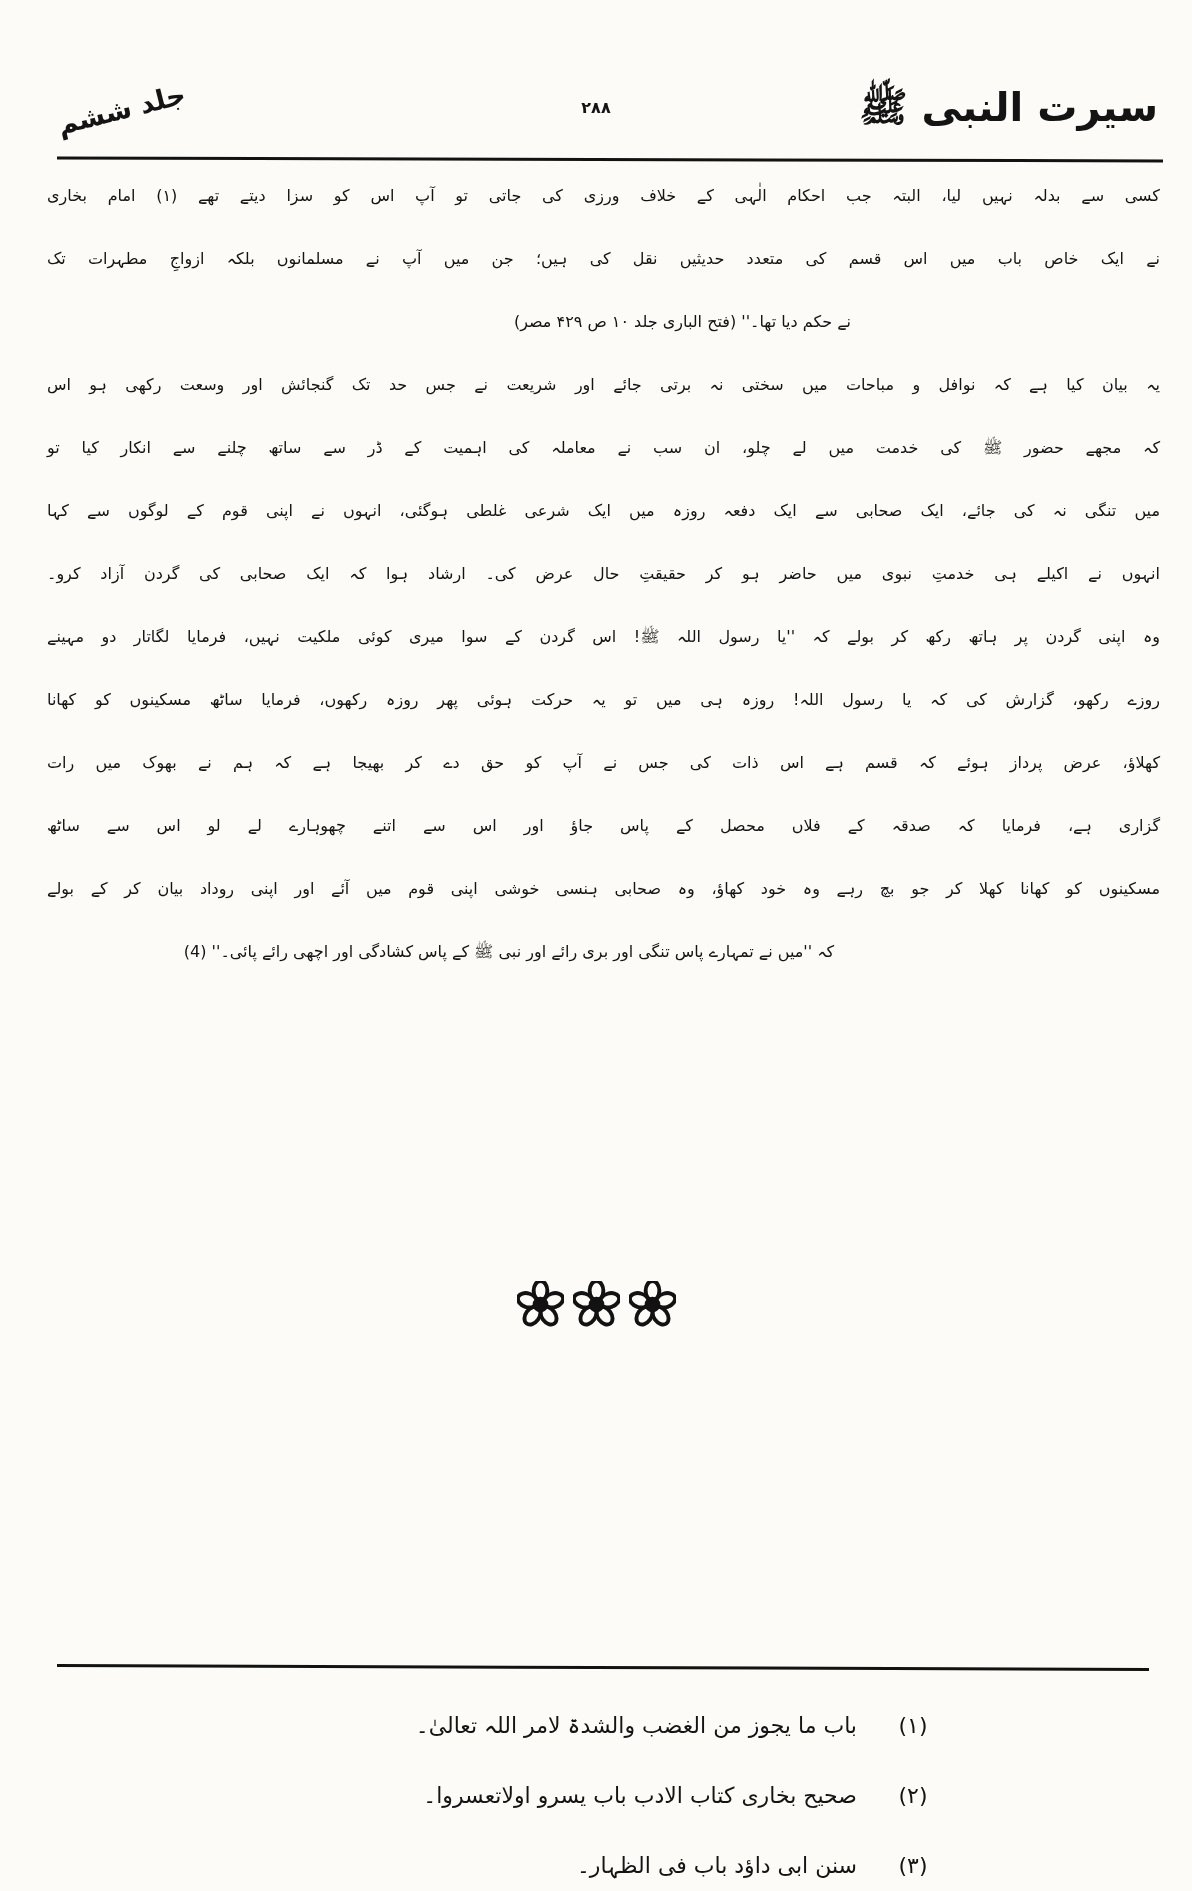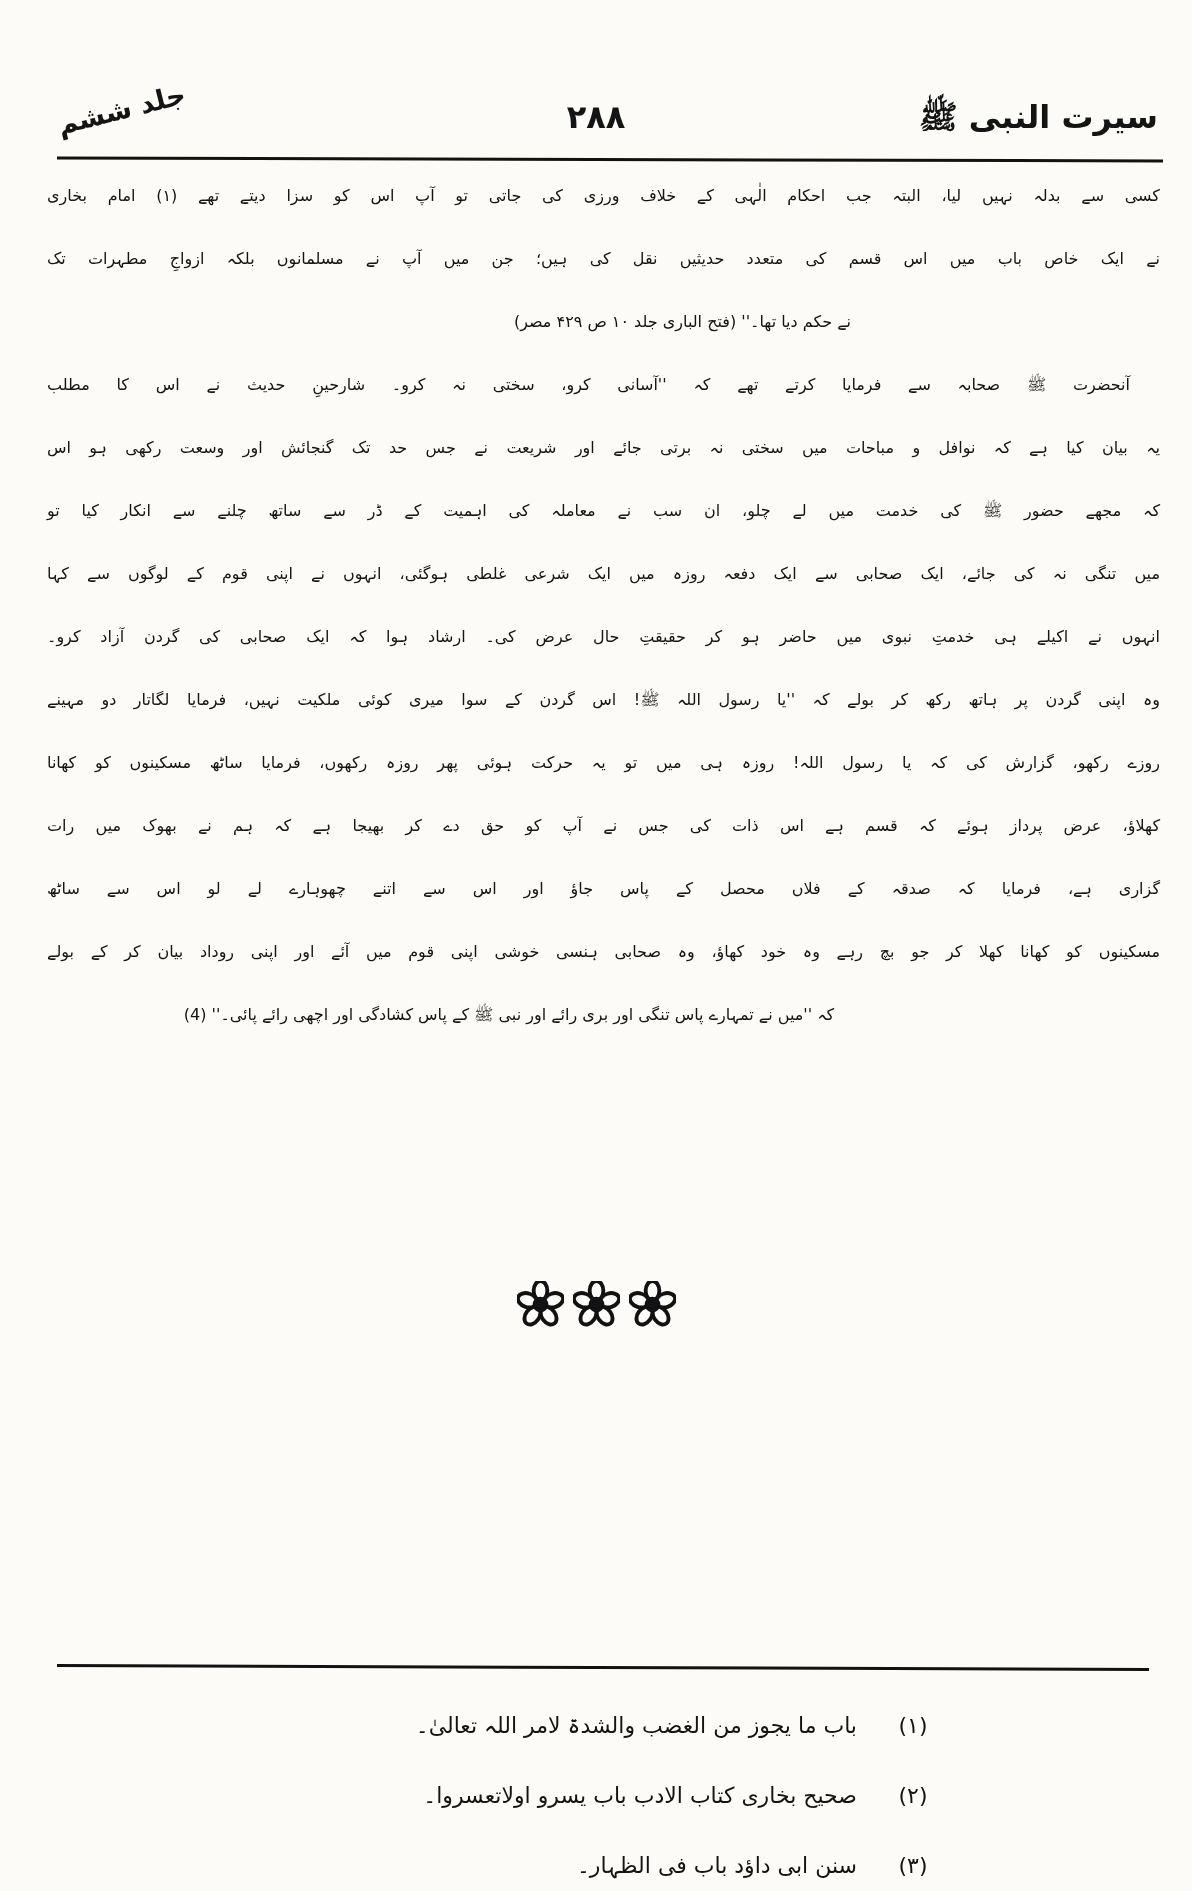--- a/index.html
+++ b/index.html
@@ -9,28 +9,28 @@
     margin:0 auto;
     background:#fcfbf7;
     font-family:"DejaVu Sans", sans-serif;
     color:#141414;
     direction:rtl;
     overflow:hidden;
     box-shadow:0 0 6px rgba(0,0,0,.25);
   }
   
   .book-title{
-    position:absolute;top:98px;right:34px;
-    font-size:32px;font-weight:700;letter-spacing:-1px;
+    position:absolute;top:83px;right:34px;
+    font-size:40px;font-weight:700;letter-spacing:-1px;
     white-space:nowrap;
     text-align:center;
   }
   .page-number{
     position:absolute;top:98px;left:0;width:100%;
-    text-align:center;font-size:32px;font-weight:700;
+    text-align:center;font-size:16px;font-weight:700;
   }
   .volume-label{
     position:absolute;top:94px;left:56px;
     font-size:27px;font-weight:700;white-space:nowrap;
     transform:rotate(-14deg);transform-origin:center;
   }
   .header-rule{
     position:absolute;top:158px;left:57px;width:1106px;height:3px;
     background:#121212;transform:rotate(0.15deg);
   }
@@ -75,21 +75,20 @@
 
   <div class="book-title">سیرت النبی ﷺ</div>
   <div class="page-number">۲۸۸</div>
   <div class="volume-label">جلد ششم</div>
   <div class="header-rule"></div>
 
   <div class="body-text">
     <div class="line j">کسی سے بدلہ نہیں لیا، البتہ جب احکام الٰہی کے خلاف ورزی کی جاتی تو آپ اس کو سزا دیتے تھے (۱) امام بخاری</div>
     <div class="line j">نے ایک خاص باب میں اس قسم کی متعدد حدیثیں نقل کی ہیں؛ جن میں آپ نے مسلمانوں بلکہ ازواجِ مطہرات تک</div>
     <div class="line short c6">نے حکم دیا تھا۔'' (فتح الباری جلد ۱۰ ص ۴۲۹ مصر)</div>
-    <div class="line j ind">آنحضرت ﷺ صحابہ سے فرمایا کرتے تھے کہ ''آسانی کرو، سختی نہ کرو۔ شارحینِ حدیث نے اس کا مطلب</div>
     <div class="line j">یہ بیان کیا ہے کہ نوافل و مباحات میں سختی نہ برتی جائے اور شریعت نے جس حد تک گنجائش اور وسعت رکھی ہو اس</div>
     <div class="line j">کہ مجھے حضور ﷺ کی خدمت میں لے چلو، ان سب نے معاملہ کی اہمیت کے ڈر سے ساتھ چلنے سے انکار کیا تو</div>
     <div class="line j">میں تنگی نہ کی جائے، ایک صحابی سے ایک دفعہ روزہ میں ایک شرعی غلطی ہوگئی، انہوں نے اپنی قوم کے لوگوں سے کہا</div>
     <div class="line j">انہوں نے اکیلے ہی خدمتِ نبوی میں حاضر ہو کر حقیقتِ حال عرض کی۔ ارشاد ہوا کہ ایک صحابی کی گردن آزاد کرو۔</div>
     <div class="line j">وہ اپنی گردن پر ہاتھ رکھ کر بولے کہ ''یا رسول اللہ ﷺ! اس گردن کے سوا میری کوئی ملکیت نہیں، فرمایا لگاتار دو مہینے</div>
     <div class="line j">روزے رکھو، گزارش کی کہ یا رسول اللہ! روزہ ہی میں تو یہ حرکت ہوئی پھر روزہ رکھوں، فرمایا ساٹھ مسکینوں کو کھانا</div>
     <div class="line j">کھلاؤ، عرض پرداز ہوئے کہ قسم ہے اس ذات کی جس نے آپ کو حق دے کر بھیجا ہے کہ ہم نے بھوک میں رات</div>
     <div class="line j">گزاری ہے، فرمایا کہ صدقہ کے فلاں محصل کے پاس جاؤ اور اس سے اتنے چھوہارے لے لو اس سے ساٹھ</div>
     <div class="line j">مسکینوں کو کھانا کھلا کر جو بچ رہے وہ خود کھاؤ، وہ صحابی ہنسی خوشی اپنی قوم میں آئے اور اپنی روداد بیان کر کے بولے</div>
     <div class="line short c17">کہ ''میں نے تمہارے پاس تنگی اور بری رائے اور نبی ﷺ کے پاس کشادگی اور اچھی رائے پائی۔'' (4)</div>

